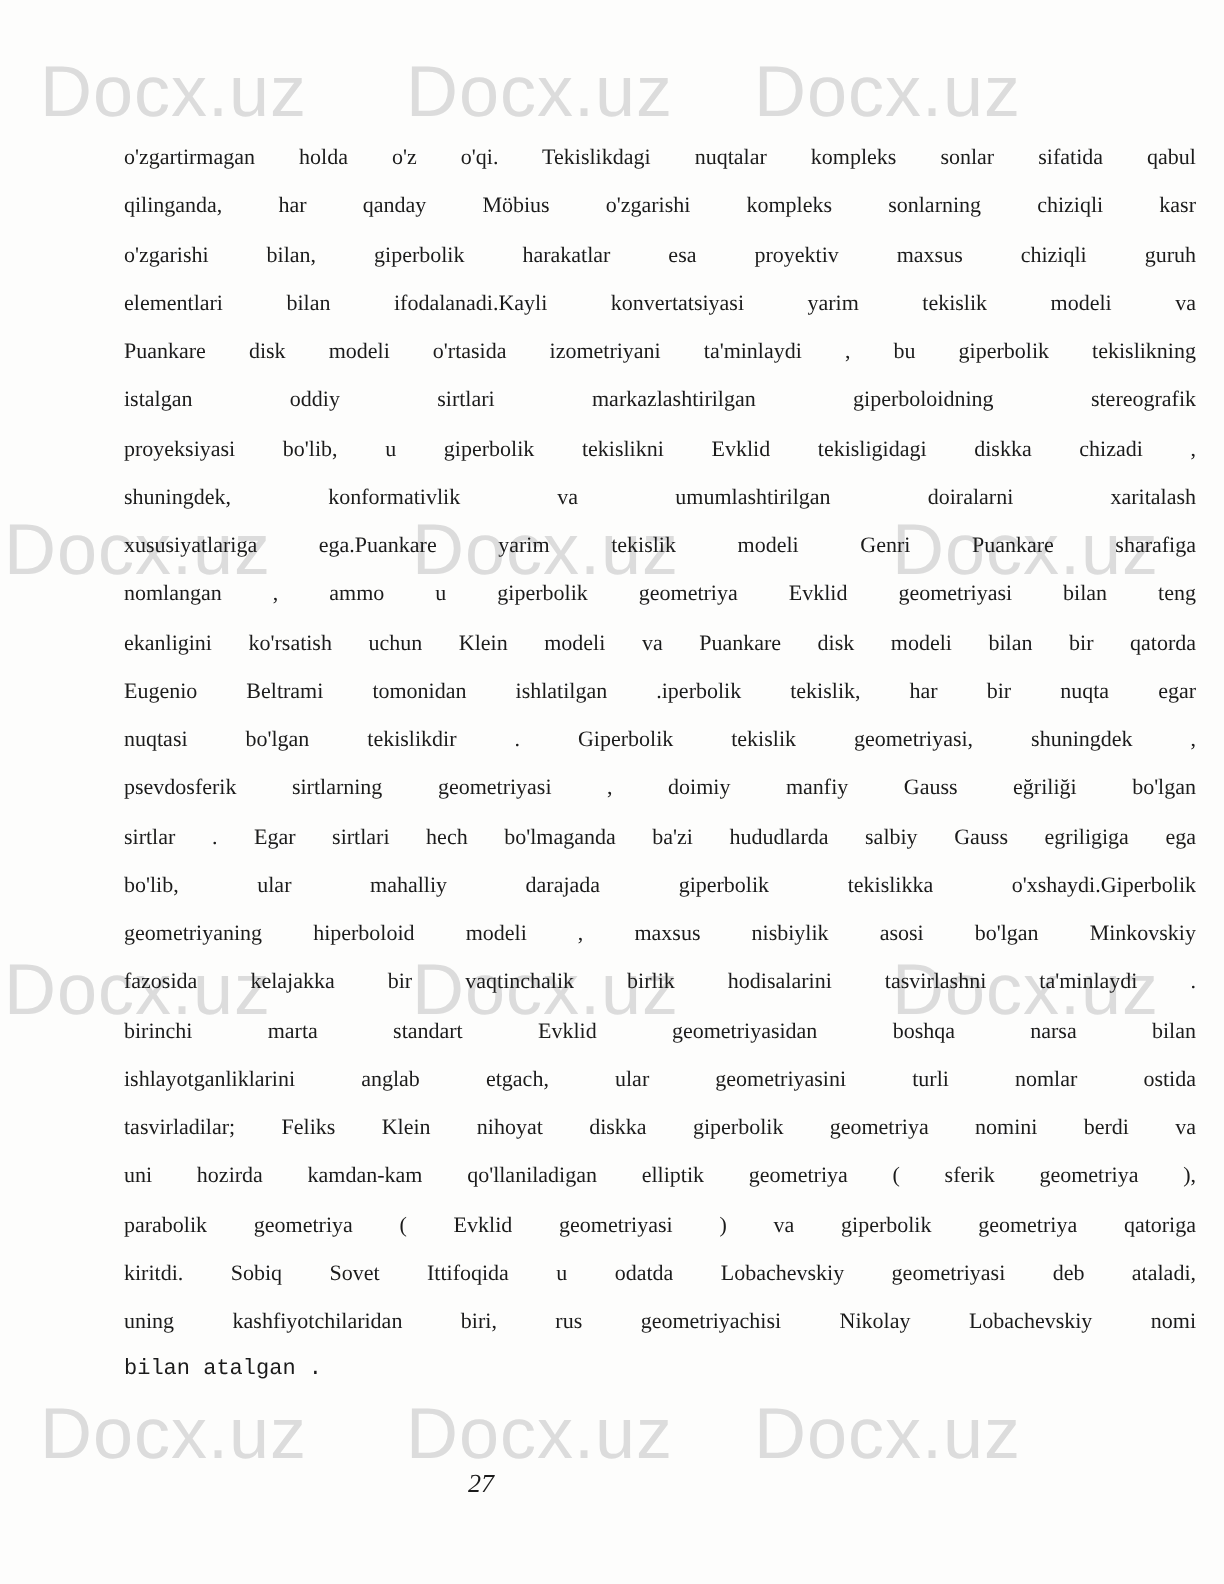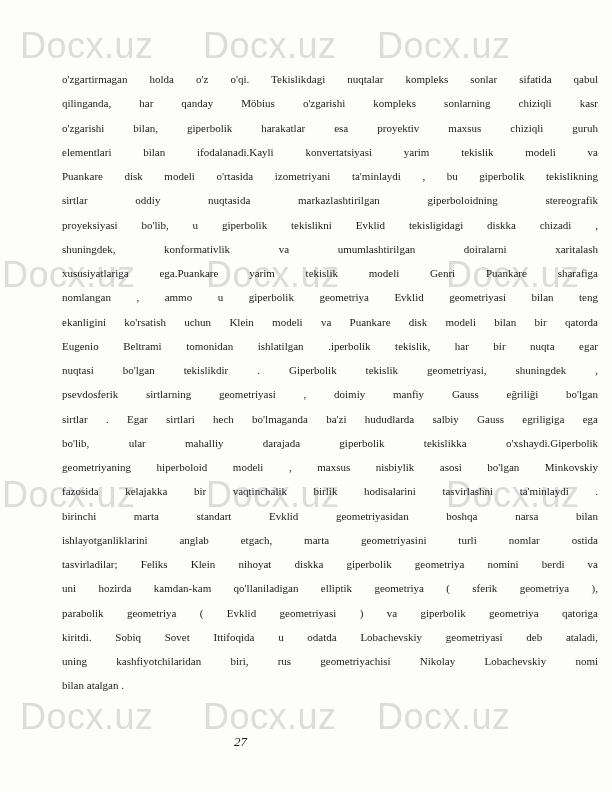--- a/index.html
+++ b/index.html
@@ -49,20 +49,21 @@
   .text-line {
     text-align: justify;
     text-align-last: justify;
     height: 24.25px;
     overflow: hidden;
     white-space: normal;
   }
   .text-line.last-line {
     text-align: left;
     text-align-last: left;
+    font-family: Liberation Mono, monospace;
   }
   
   .page-number {
     position: absolute;
     left: 234px;
     top: 734px;
     z-index: 1;
     font-size: 13px;
     line-height: 16px;
     color: var(--fg, #1b1b1b);
@@ -91,35 +92,35 @@
     <span class="wm" style="left:203px; top:699px;">Docx.uz</span>
     <span class="wm" style="left:377px; top:699px;">Docx.uz</span>
   </div>
 
   <div class="text-block">
     <div class="text-line">o'zgartirmagan holda o'z o'qi. Tekislikdagi nuqtalar kompleks sonlar sifatida qabul</div>
     <div class="text-line">qilinganda, har qanday Möbius o'zgarishi kompleks sonlarning chiziqli kasr</div>
     <div class="text-line">o'zgarishi bilan, giperbolik harakatlar esa proyektiv maxsus chiziqli guruh</div>
     <div class="text-line">elementlari bilan ifodalanadi.Kayli konvertatsiyasi yarim tekislik modeli va</div>
     <div class="text-line">Puankare disk modeli o'rtasida izometriyani ta'minlaydi , bu giperbolik tekislikning</div>
-    <div class="text-line">sirtlar oddiy nuqtasida markazlashtirilgan giperboloidning stereografik</div>
+    <div class="text-line">istalgan oddiy sirtlari markazlashtirilgan giperboloidning stereografik</div>
     <div class="text-line">proyeksiyasi bo'lib, u giperbolik tekislikni Evklid tekisligidagi diskka chizadi ,</div>
     <div class="text-line">shuningdek, konformativlik va umumlashtirilgan doiralarni xaritalash</div>
     <div class="text-line">xususiyatlariga ega.Puankare yarim tekislik modeli Genri Puankare sharafiga</div>
     <div class="text-line">nomlangan , ammo u giperbolik geometriya Evklid geometriyasi bilan teng</div>
     <div class="text-line">ekanligini ko'rsatish uchun Klein modeli va Puankare disk modeli bilan bir qatorda</div>
     <div class="text-line">Eugenio Beltrami tomonidan ishlatilgan .iperbolik tekislik, har bir nuqta egar</div>
     <div class="text-line">nuqtasi bo'lgan tekislikdir . Giperbolik tekislik geometriyasi, shuningdek ,</div>
     <div class="text-line">psevdosferik sirtlarning geometriyasi , doimiy manfiy Gauss eğriliği bo'lgan</div>
     <div class="text-line">sirtlar . Egar sirtlari hech bo'lmaganda ba'zi hududlarda salbiy Gauss egriligiga ega</div>
     <div class="text-line">bo'lib, ular mahalliy darajada giperbolik tekislikka o'xshaydi.Giperbolik</div>
     <div class="text-line">geometriyaning hiperboloid modeli , maxsus nisbiylik asosi bo'lgan Minkovskiy</div>
     <div class="text-line">fazosida kelajakka bir vaqtinchalik birlik hodisalarini tasvirlashni ta'minlaydi .</div>
     <div class="text-line">birinchi marta standart Evklid geometriyasidan boshqa narsa bilan</div>
-    <div class="text-line">ishlayotganliklarini anglab etgach, marta geometriyasini turli nomlar ostida</div>
+    <div class="text-line">ishlayotganliklarini anglab etgach, ular geometriyasini turli nomlar ostida</div>
     <div class="text-line">tasvirladilar; Feliks Klein nihoyat diskka giperbolik geometriya nomini berdi va</div>
     <div class="text-line">uni hozirda kamdan-kam qo'llaniladigan elliptik geometriya ( sferik geometriya ),</div>
     <div class="text-line">parabolik geometriya ( Evklid geometriyasi ) va giperbolik geometriya qatoriga</div>
     <div class="text-line">kiritdi. Sobiq Sovet Ittifoqida u odatda Lobachevskiy geometriyasi deb ataladi,</div>
     <div class="text-line">uning kashfiyotchilaridan biri, rus geometriyachisi Nikolay Lobachevskiy nomi</div>
     <div class="text-line last-line">bilan atalgan .</div>
   </div>
 
   <div class="page-number">27</div>
 

